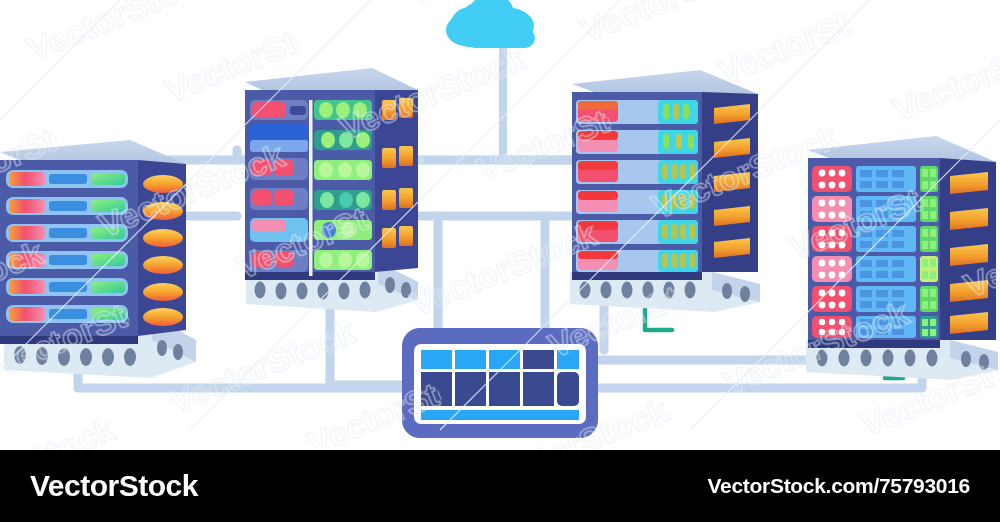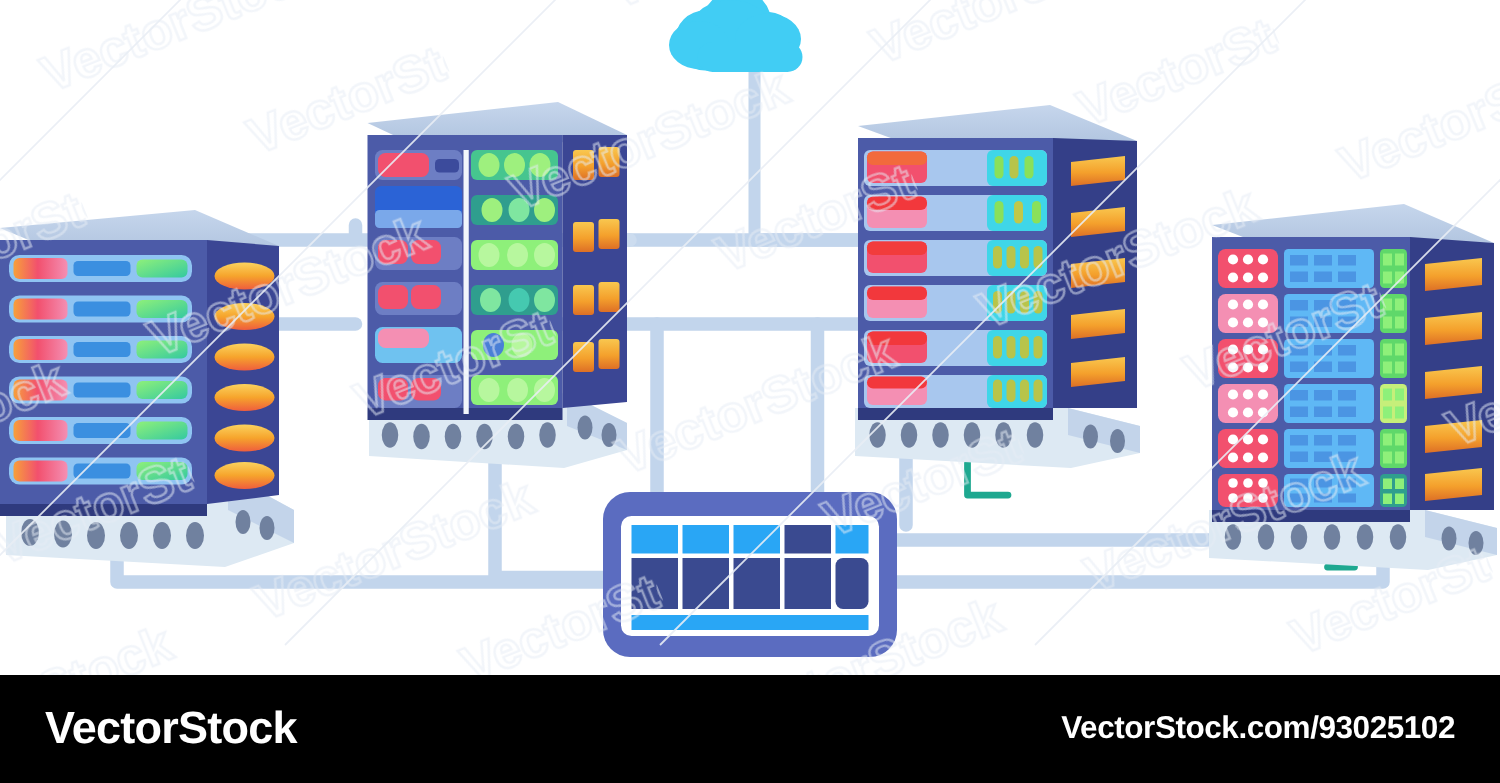--- a/index.html
+++ b/index.html
@@ -585,16 +585,16 @@
       <path d="M-60,430 L430,-60"></path>
       <path d="M190,430 L680,-60"></path>
       <path d="M440,430 L930,-60"></path>
       <path d="M690,430 L1180,-60"></path>
       <path d="M-310,430 L180,-60"></path>
     </g>
   </svg>
 
   <div class="footer">
     <div class="brand">VectorStock</div>
-    <div class="url">VectorStock.com/93025102</div>
+    <div class="url">VectorStock.com/75793016</div>
   </div>
 
 </div>
 
 </body></html>

